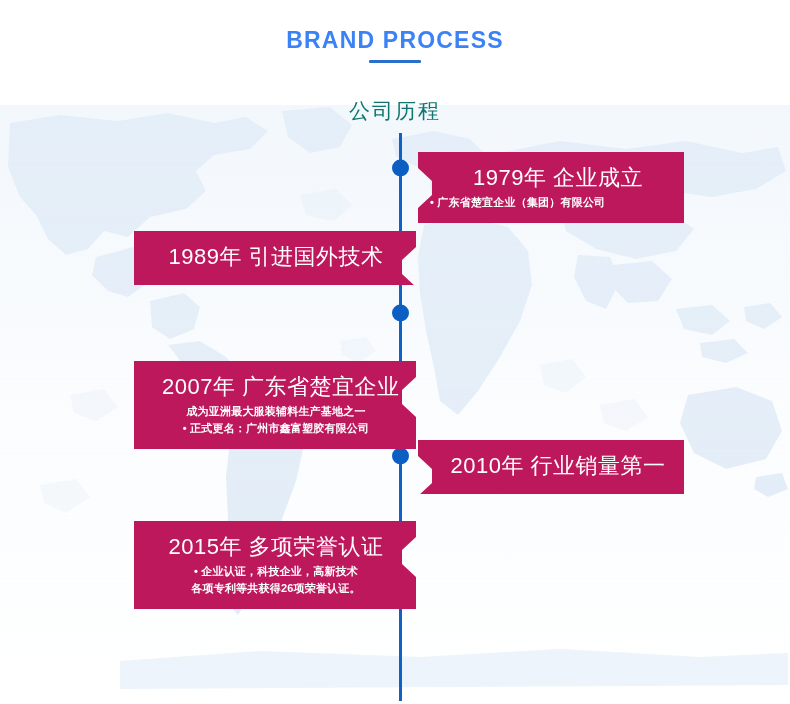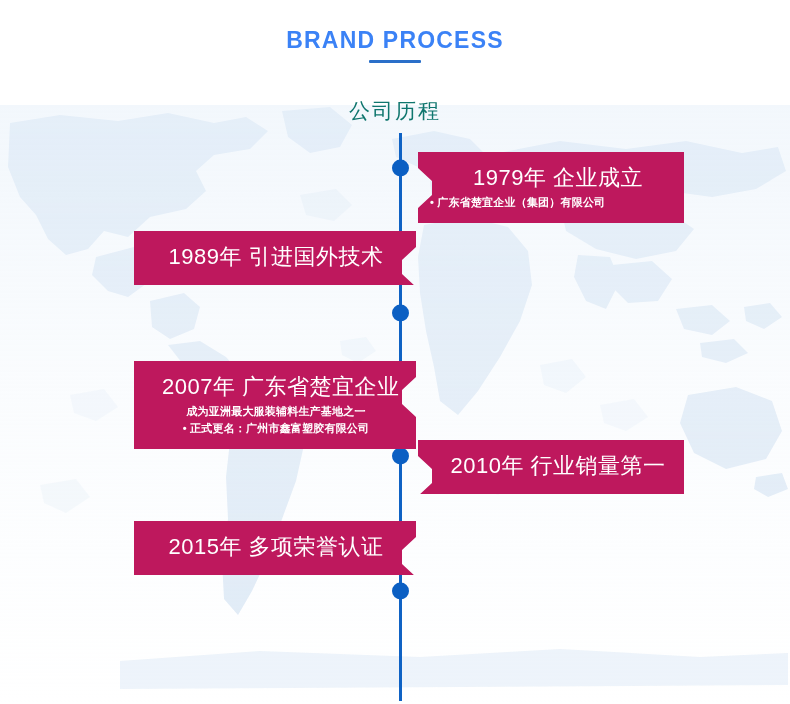--- a/index.html
+++ b/index.html
@@ -214,16 +214,20 @@
       <span class="card-desc-line">• 正式更名：广州市鑫富塑胶有限公司</span>
     </div>
   </div>
 
   <div class="card right" style="top:440px">
     <div class="card-year al-center pad-l18">2010年 行业销量第一</div>
   </div>
 
   <div class="card left" style="top:521px">
     <div class="card-year al-center pad-r18">2015年 多项荣誉认证</div>
+    <div class="card-desc al-center pad-r18">
+      <span class="card-desc-line">• 企业认证，科技企业，高新技术</span>
+      <span class="card-desc-line">各项专利等共获得26项荣誉认证。</span>
+    </div>
   </div>
 
 
 </div>
 
 </body></html>

